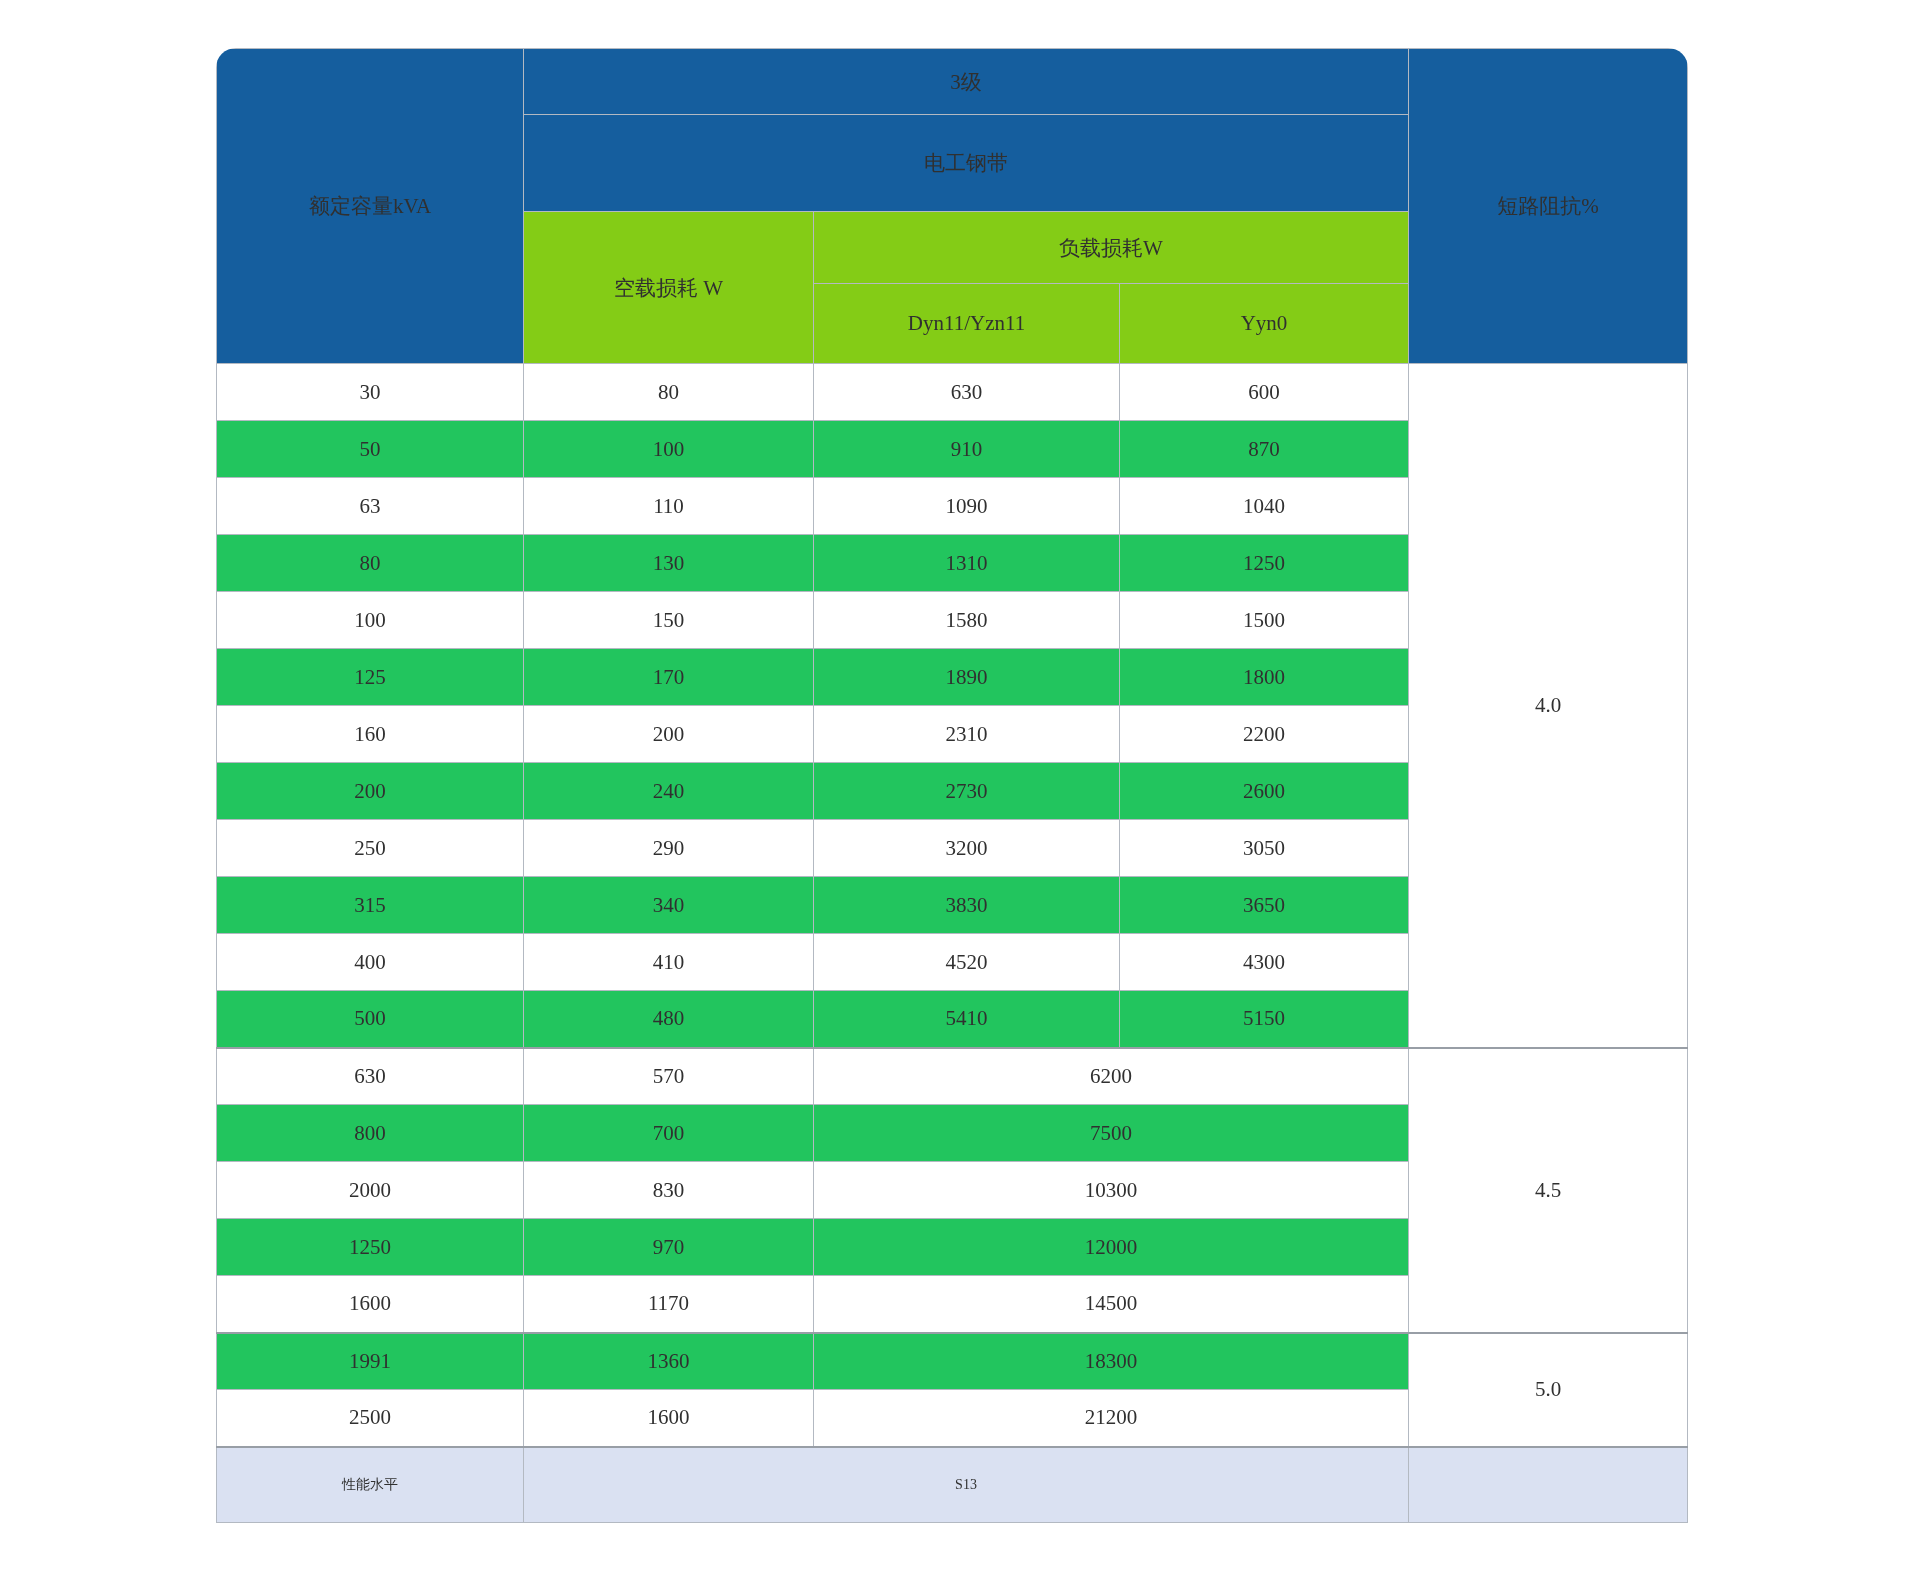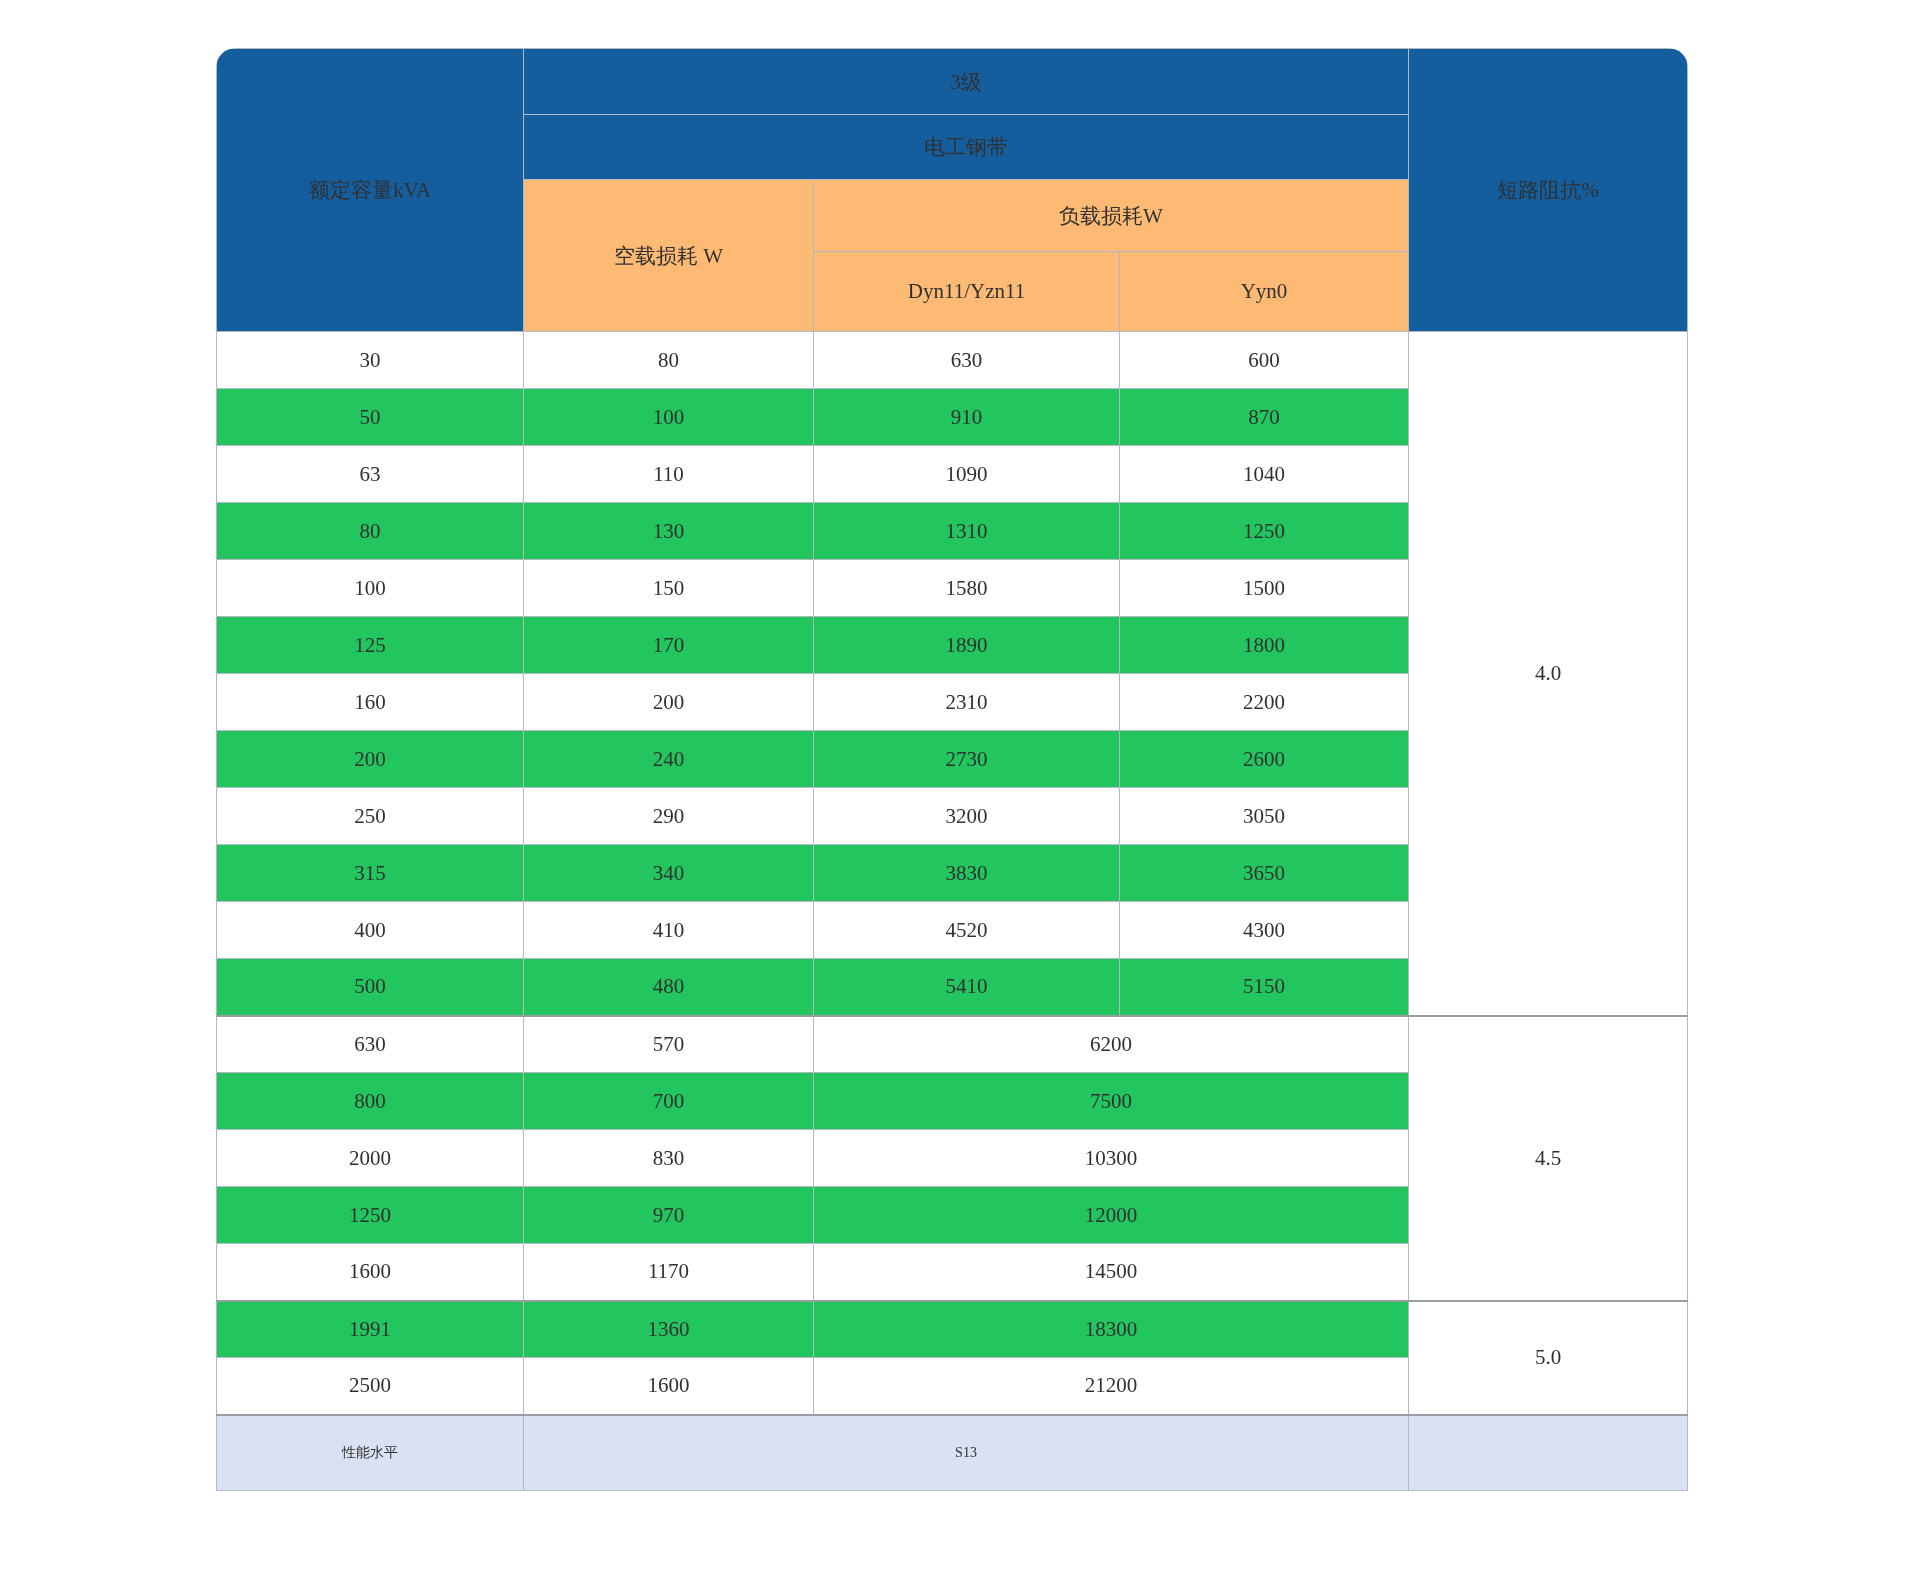--- a/index.html
+++ b/index.html
@@ -40,27 +40,27 @@
   }
   
   td.hdr-dark{
     background:#155E9E;
     color:#ffffff;
     font-size:22px;
     border-color:#c2c8d1;
   }
   
   td.hdr-mid{
-    background:#fdba74;
+    background:#84cc16;
     color:#ffffff;
     font-size:22px;
     border-color:#c2c8d1;
   }
   tr.r-level{height:66px;}
-  tr.r-steel{height:65px;}
+  tr.r-steel{height:97px;}
   tr.r-loadloss{height:72px;}
   tr.r-vector{height:80px;}
   tr.r-data{height:57px;margin-top:32px;}
   tr.r-footer{height:76px;}
   tr.stripe td.body-cell{background:#22c55e;}
   tr.r-data td.body-cell{background-clip:padding-box;}
   td.imp-cell{background:#ffffff;font-size:21px;}
   tr.block-start td{border-top:2px solid #989ea6;}
   tr.r-footer td{background:#DAE1F2;font-size:14px;}
   td.white-cell{background:#ffffff;}

